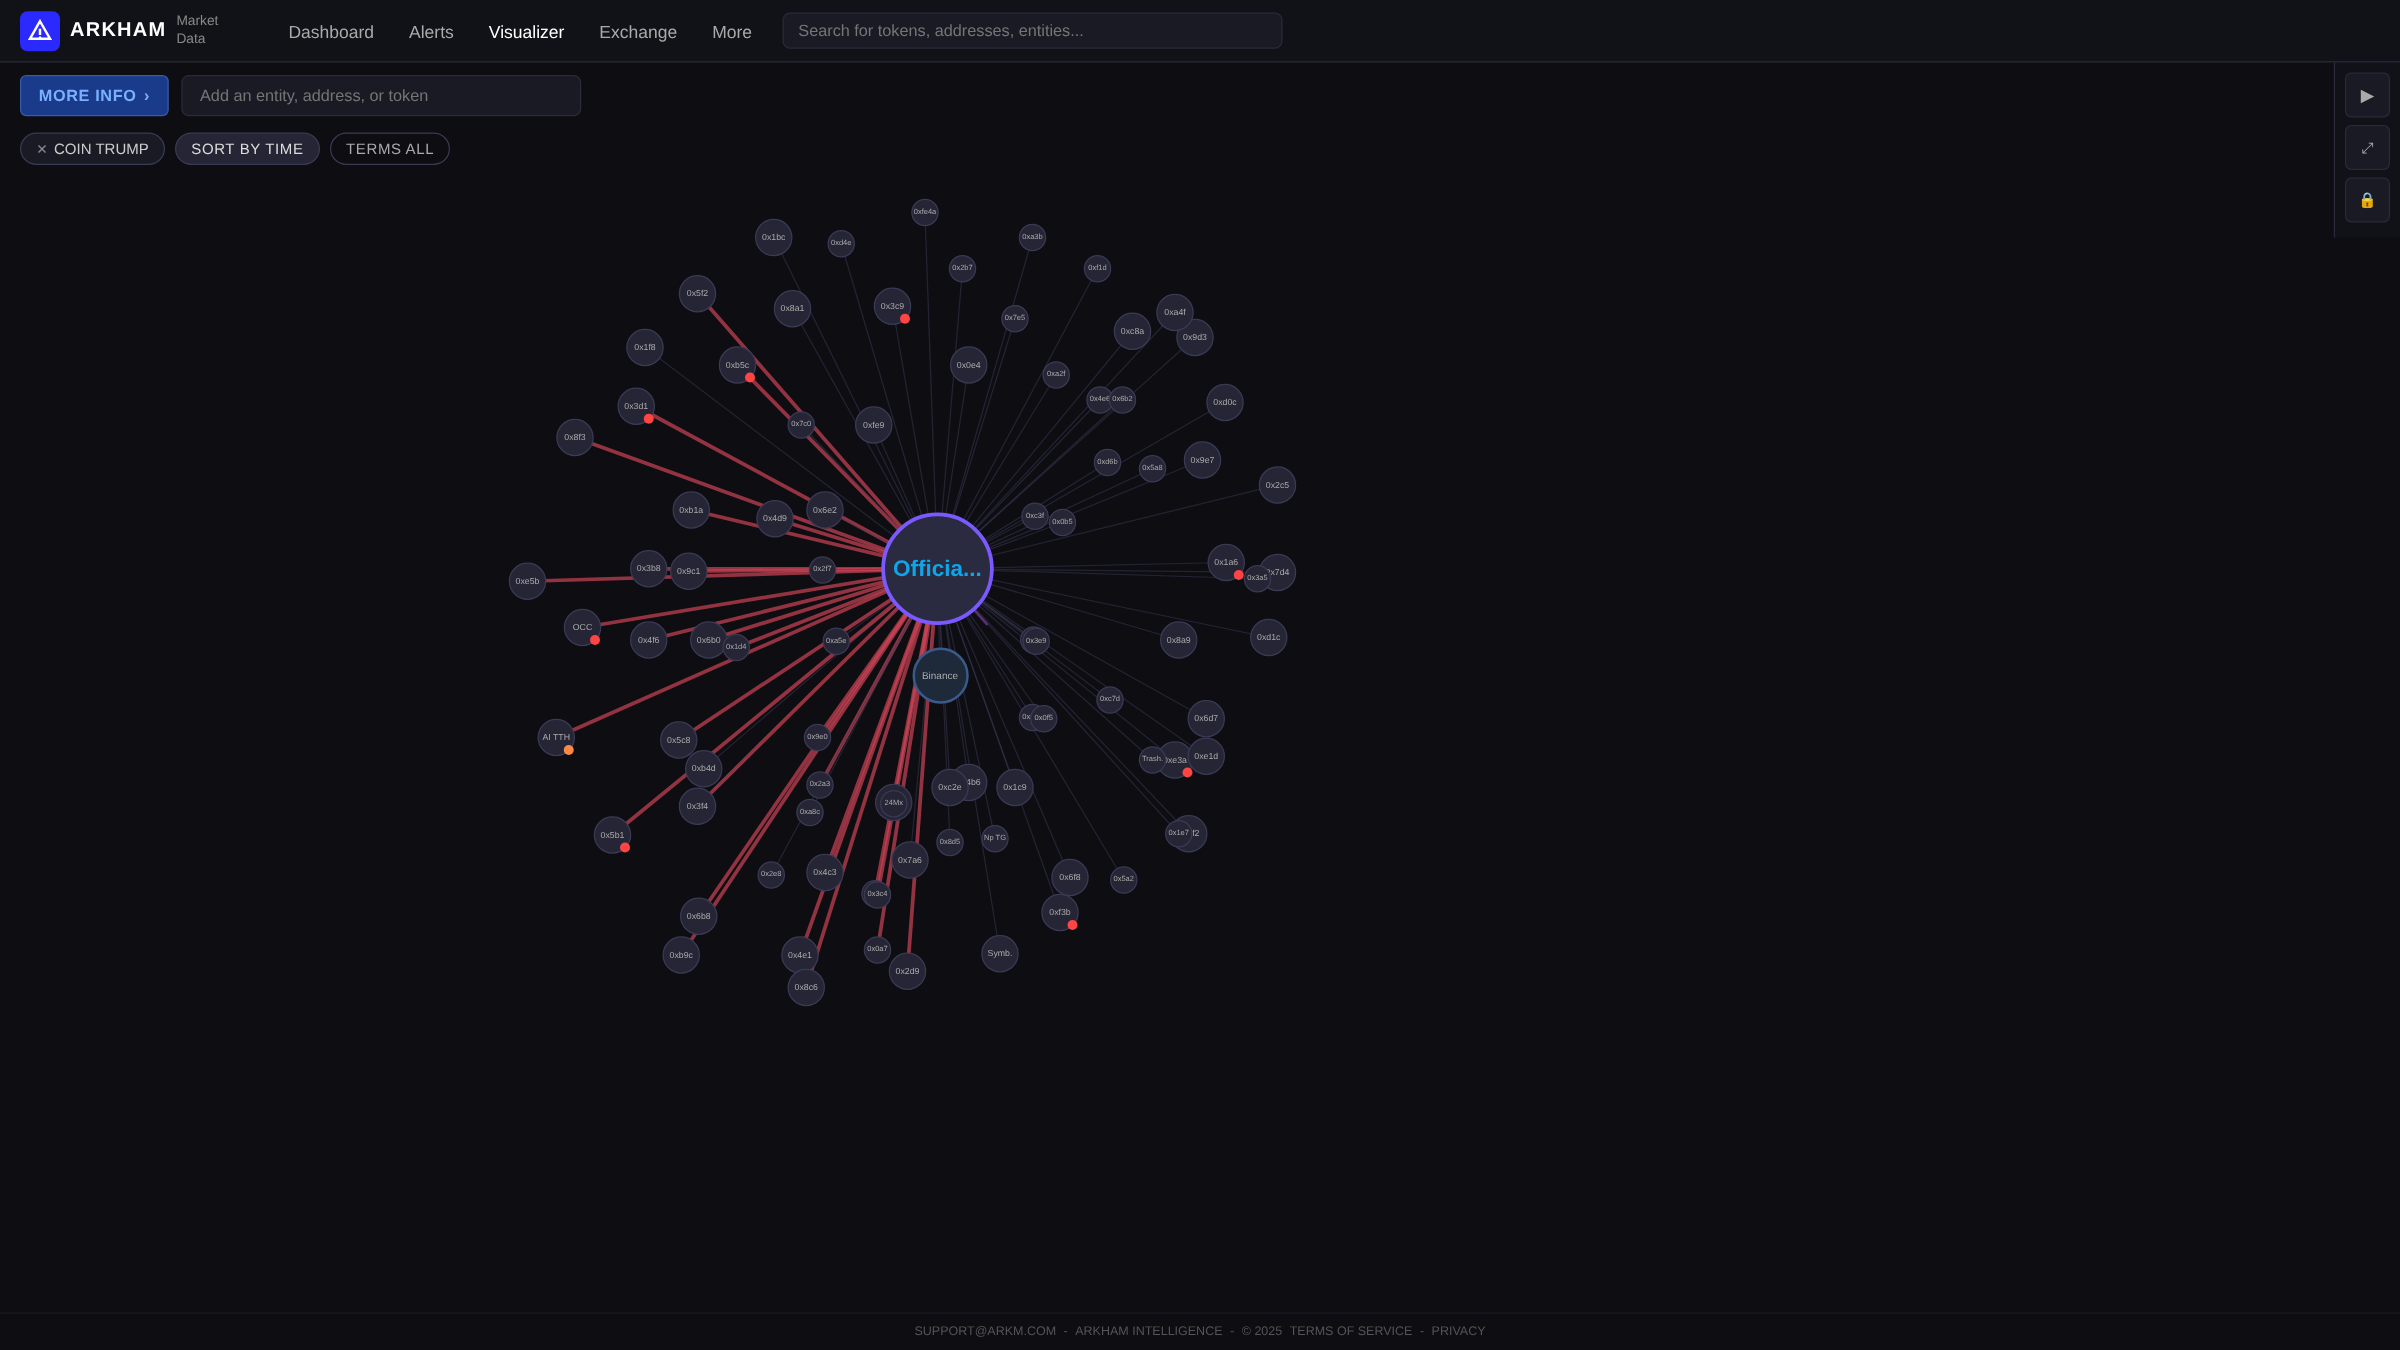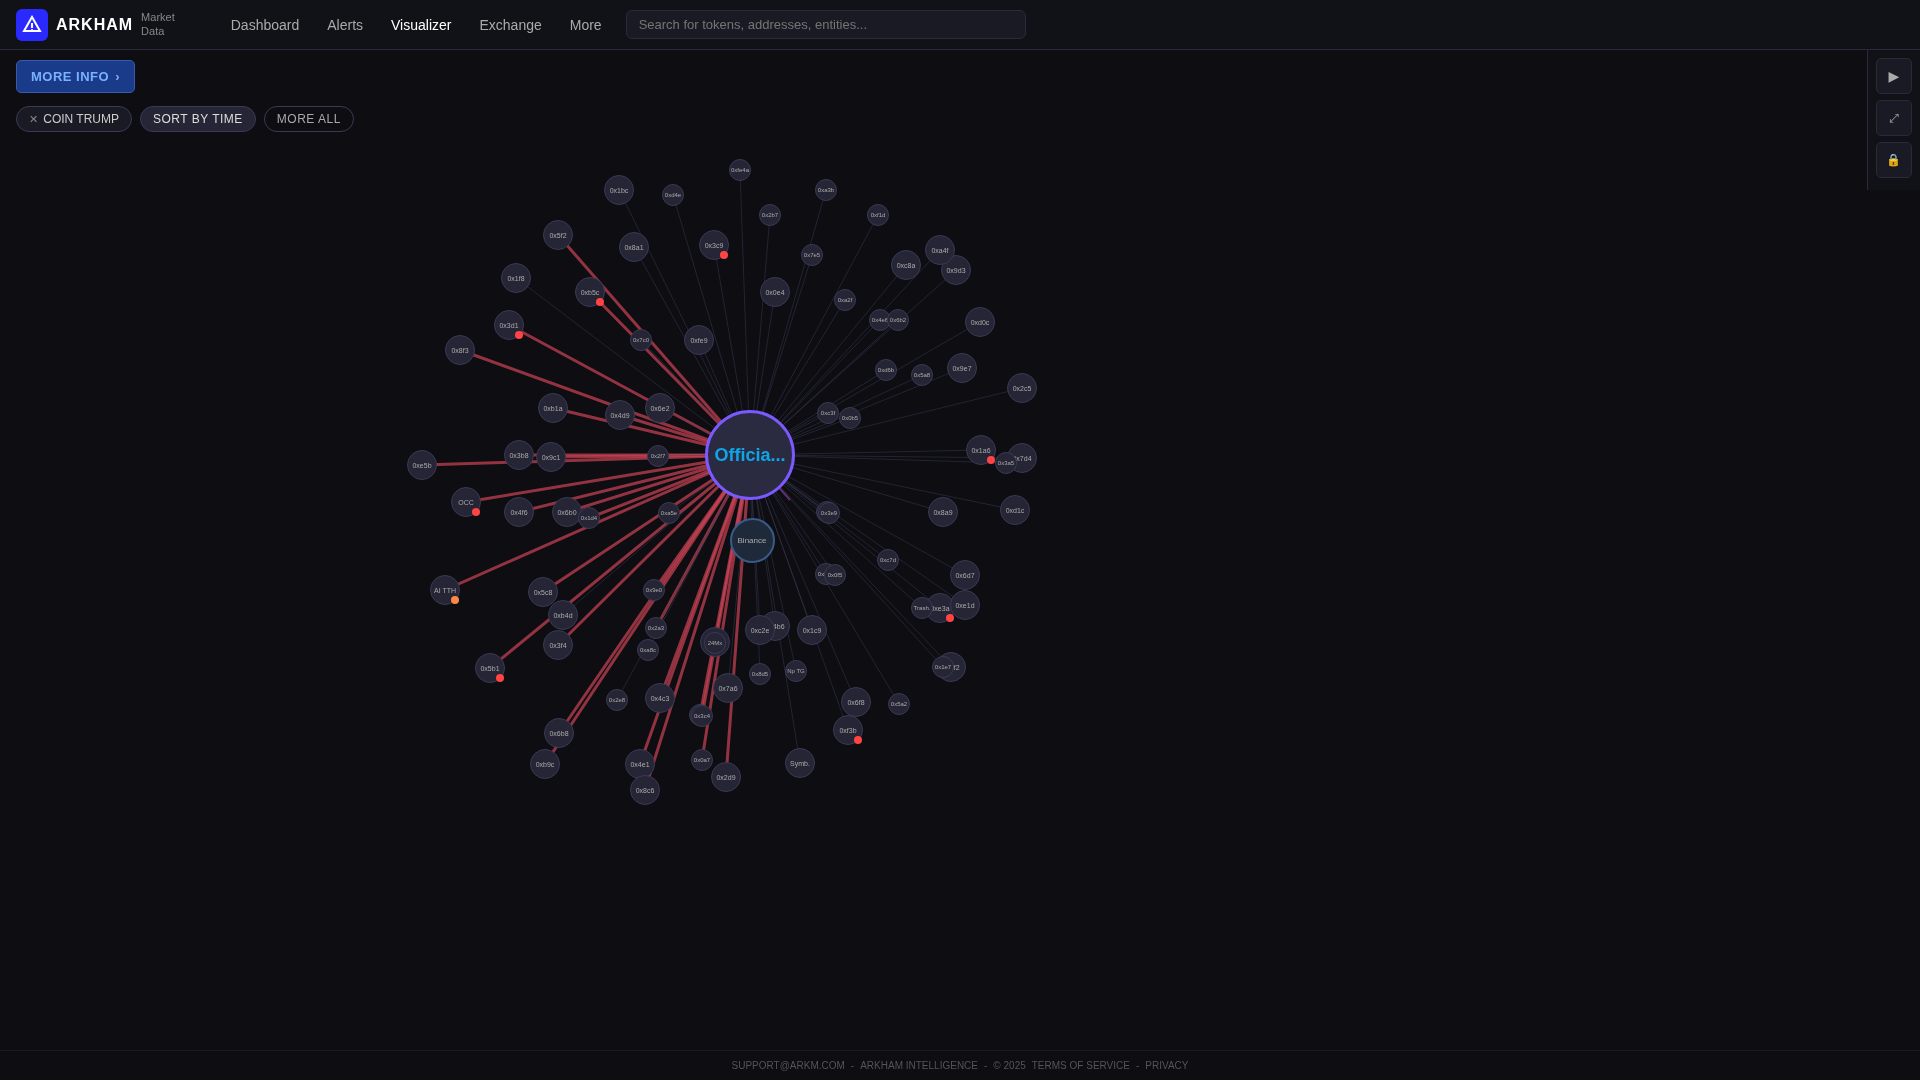--- a/index.html
+++ b/index.html
@@ -330,29 +330,30 @@
 
   <input class="search-bar" placeholder="Search for tokens, addresses, entities..." style="">
 
 </nav>
 
 <div class="toolbar">
   <button class="more-info-btn">
     <span>MORE INFO</span>
     <span>›</span>
   </button>
+  <input class="address-input" placeholder="Add an entity, address, or token" style="">
 </div>
 
 <div class="filter-bar">
   <div class="filter-tag">
     <span class="close-x">✕</span>
     <span>COIN TRUMP</span>
   </div>
   <button class="filter-btn active">SORT BY TIME</button>
-  <button class="filter-btn">MORE ALL</button>
+  <button class="filter-btn">TERMS ALL</button>
 </div>
 
 <div class="right-tools">
   <div class="tool-btn">
     <span>▶</span>
   </div>
   <div class="tool-btn">
     <span style="font-size:12px;">⤢</span>
   </div>
   <div class="tool-btn">

